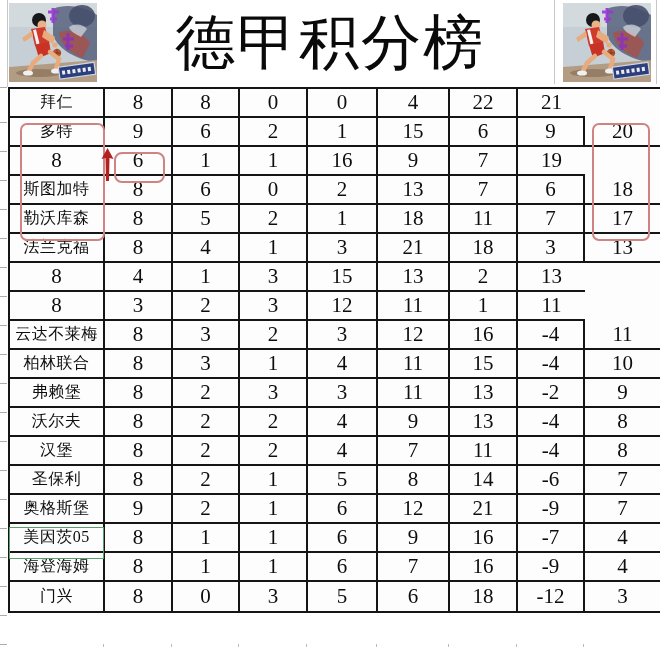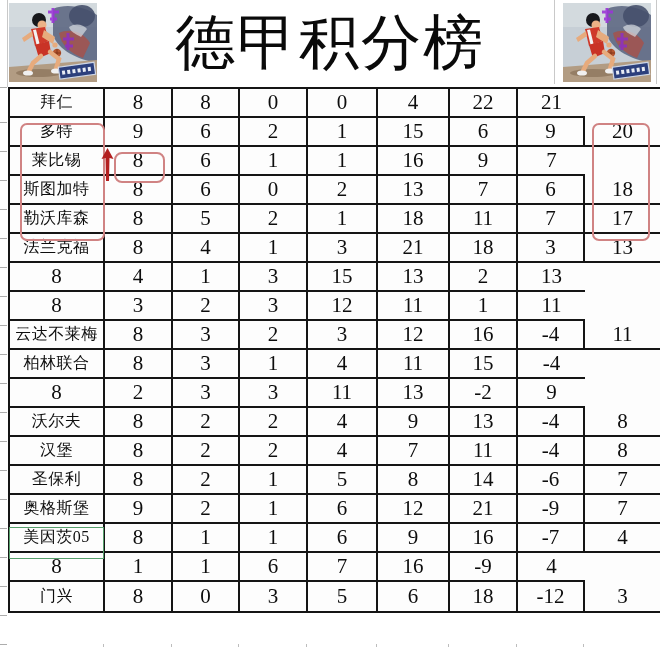--- a/index.html
+++ b/index.html
@@ -132,28 +132,28 @@
           <div class="td">9</div>
           <div class="td">6</div>
           <div class="td">2</div>
           <div class="td">1</div>
           <div class="td">15</div>
           <div class="td">6</div>
           <div class="td">9</div>
           <div class="td">20</div>
         </div>
         <div class="tr">
-          <div class="td team">莱比锡</div>
           <div class="td">8</div>
           <div class="td">6</div>
           <div class="td">1</div>
           <div class="td">1</div>
           <div class="td">16</div>
           <div class="td">9</div>
           <div class="td">7</div>
+          <div class="td">19</div>
         </div>
         <div class="tr">
           <div class="td team">斯图加特</div>
           <div class="td">8</div>
           <div class="td">6</div>
           <div class="td">0</div>
           <div class="td">2</div>
           <div class="td">13</div>
           <div class="td">7</div>
           <div class="td">6</div>
@@ -214,22 +214,24 @@
         </div>
         <div class="tr">
           <div class="td team">柏林联合</div>
           <div class="td">8</div>
           <div class="td">3</div>
           <div class="td">1</div>
           <div class="td">4</div>
           <div class="td">11</div>
           <div class="td">15</div>
           <div class="td">-4</div>
-        </div>
-        <div class="tr">
+          <div class="td">10</div>
+        </div>
+        <div class="tr">
+          <div class="td team">弗赖堡</div>
           <div class="td">8</div>
           <div class="td">2</div>
           <div class="td">3</div>
           <div class="td">3</div>
           <div class="td">11</div>
           <div class="td">13</div>
           <div class="td">-2</div>
           <div class="td">9</div>
         </div>
         <div class="tr">
@@ -281,20 +283,21 @@
           <div class="td">8</div>
           <div class="td">1</div>
           <div class="td">1</div>
           <div class="td">6</div>
           <div class="td">9</div>
           <div class="td">16</div>
           <div class="td">-7</div>
           <div class="td">4</div>
         </div>
         <div class="tr">
+          <div class="td team">海登海姆</div>
           <div class="td">8</div>
           <div class="td">1</div>
           <div class="td">1</div>
           <div class="td">6</div>
           <div class="td">7</div>
           <div class="td">16</div>
           <div class="td">-9</div>
           <div class="td">4</div>
         </div>
         <div class="tr">

